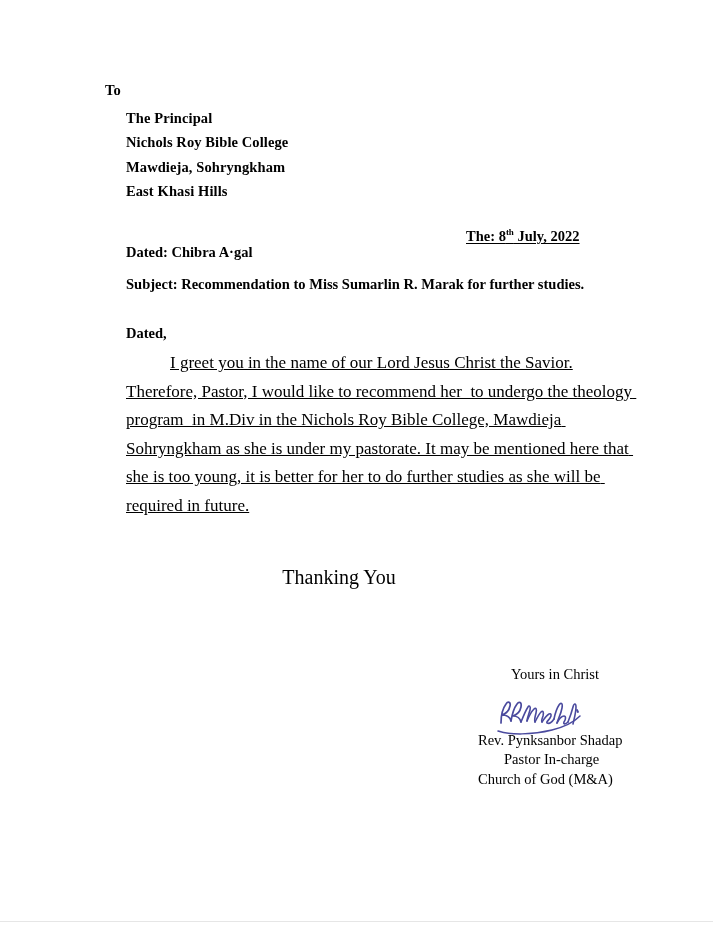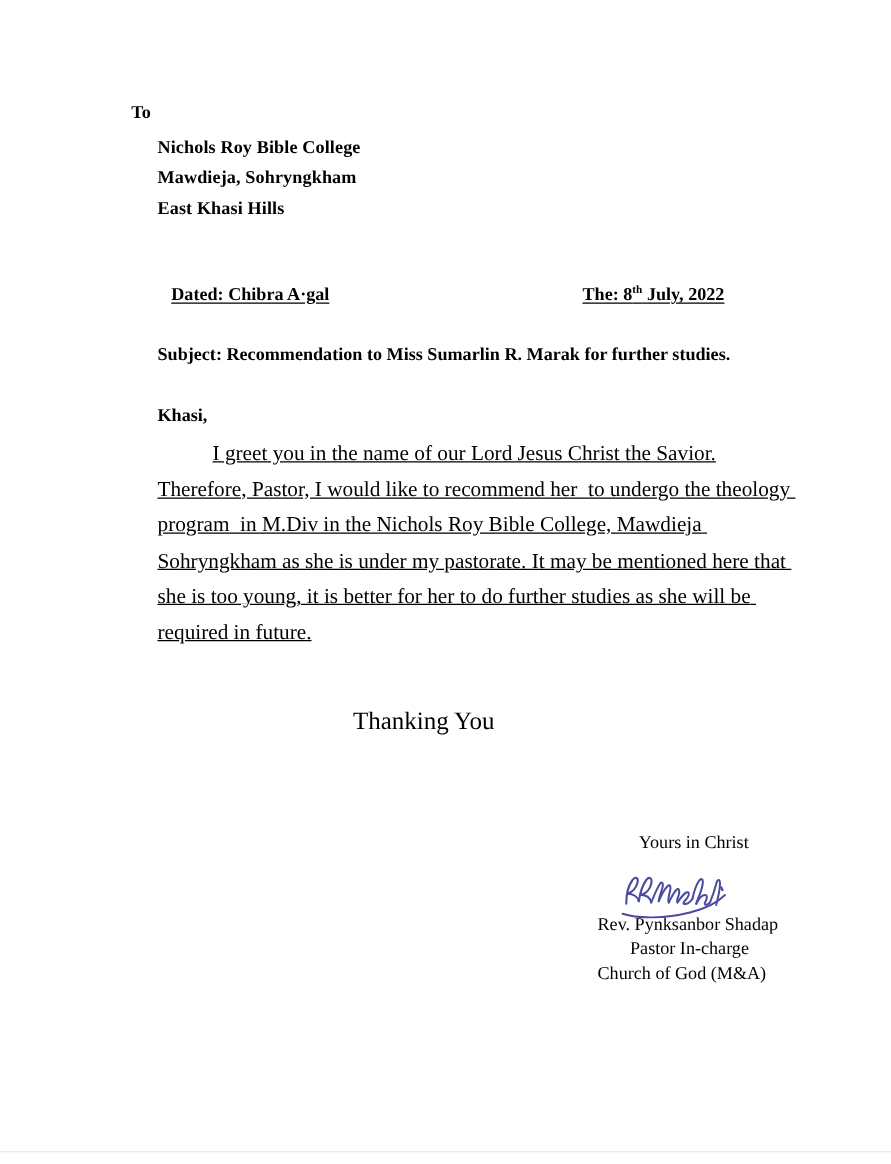--- a/index.html
+++ b/index.html
@@ -70,25 +70,23 @@
     position: absolute;
     left: 126px;
     top: 228px;
     width: 460px;
     font-size: 14.5px;
     font-weight: bold;
   }
   .dateline-left {
     position: absolute;
     left: 0;
-    top: 0;
-    text-decoration: underline;
+    top: 16px;
     text-underline-offset: 2px;
     white-space: pre;
-    margin-left: 11px;
   }
   .dateline-right {
     position: absolute;
     left: 340px;
     top: 0;
     text-decoration: underline;
     text-underline-offset: 2px;
     white-space: pre;
   }
   .dateline-right sup {
@@ -179,33 +177,34 @@
   }
 </style>
 </head>
 <body>
 
 <div class="page">
 
   <div class="to-label">To</div>
 
   <div class="addr-block">
+    <div class="addr-line">The Principal</div>
     <div class="addr-line">Nichols Roy Bible College</div>
     <div class="addr-line">Mawdieja, Sohryngkham</div>
     <div class="addr-line">East Khasi Hills</div>
   </div>
 
   <div class="dateline-row">
     <span class="dateline-left">Dated: Chibra A·gal</span>
     <span class="dateline-right"><span>The: 8</span><sup>th</sup><span> July, 2022</span></span>
   </div>
 
   <div class="subject">Subject: Recommendation to Miss Sumarlin R. Marak for further studies.</div>
 
-  <div class="salutation">Khasi,</div>
+  <div class="salutation">Dated,</div>
 
   <div class="body-block">
     <div class="body-line indent-1">I greet you in the name of our Lord Jesus Christ the Savior.</div>
     <div class="body-line indent-2">Therefore, Pastor, I would like to recommend her  to undergo the theology program  in M.Div in the Nichols Roy Bible College, Mawdieja Sohryngkham as she is under my pastorate. It may be mentioned here that she is too young, it is better for her to do further studies as she will be required in future.</div>
   </div>
 
   <div class="thanking">Thanking You</div>
 
   <div class="sign-block">
     <span class="yours">Yours in Christ</span>

